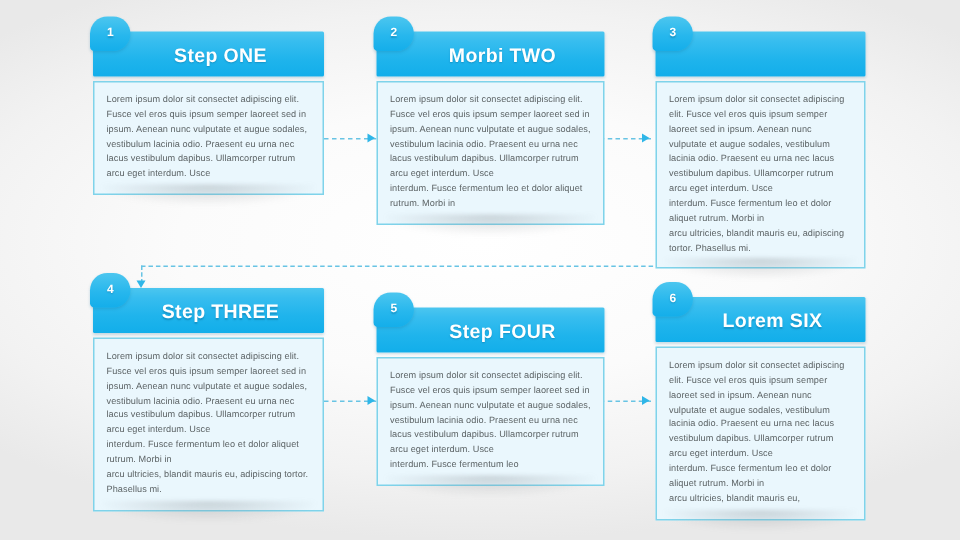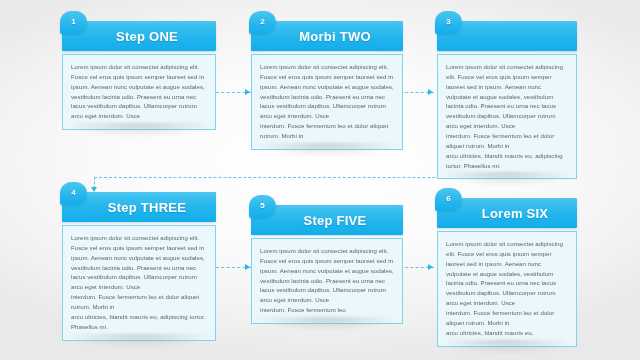--- a/index.html
+++ b/index.html
@@ -175,21 +175,21 @@
       <p>arcu ultricies, blandit mauris eu, adipiscing tortor.  Phasellus mi.</p>
     </div>
   </div>
 
   <div class="card" style="left:251px;top:205px;width:152px;">
     <div class="card-shadow"></div>
     <div class="hdr">
       <div class="badge">
         <span>5</span>
       </div>
-      <div class="hdr-title">Step FIVE</div>
+      <div class="hdr-title">Step FOUR</div>
     </div>
     <div class="hdr-gap"></div>
     <div class="body">
       <p>Lorem  ipsum dolor sit  consectet adipiscing elit. Fusce vel eros quis ipsum semper laoreet sed in ipsum. Aenean nunc vulputate et augue sodales, vestibulum lacinia odio. Praesent eu urna nec  lacus vestibulum dapibus. Ullamcorper rutrum arcu eget interdum.  Usce</p>
       <p>interdum.  Fusce fermentum  leo</p>
     </div>
   </div>
 
   <div class="card" style="left:437px;top:198px;width:140px;">
     <div class="card-shadow"></div>

